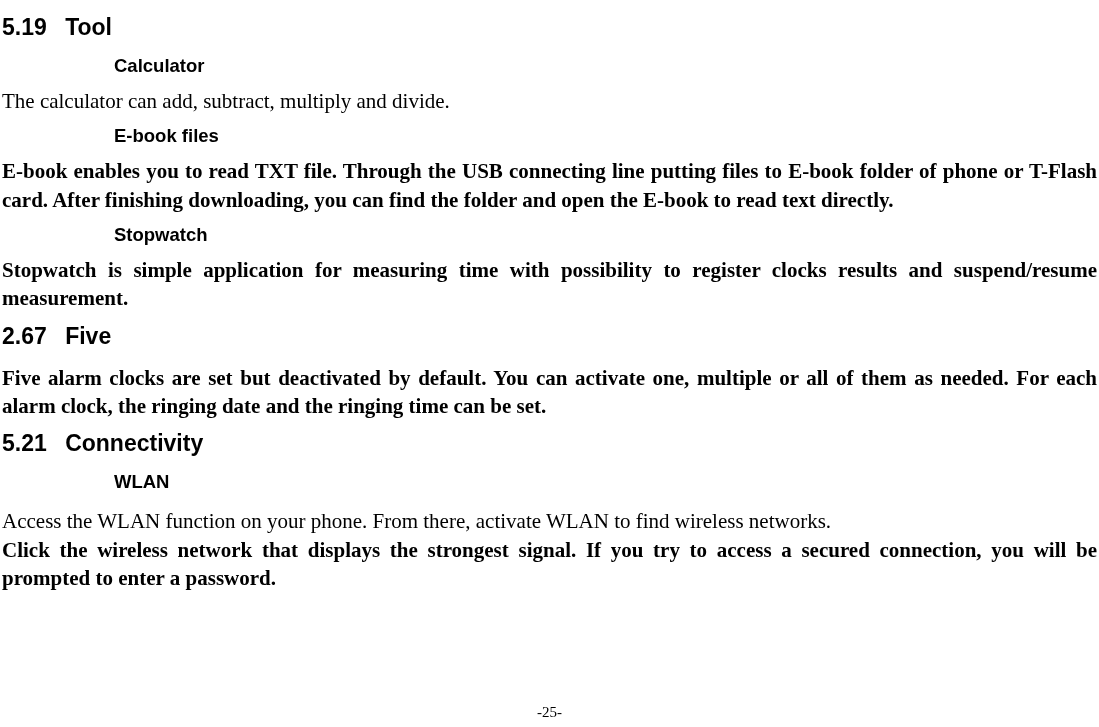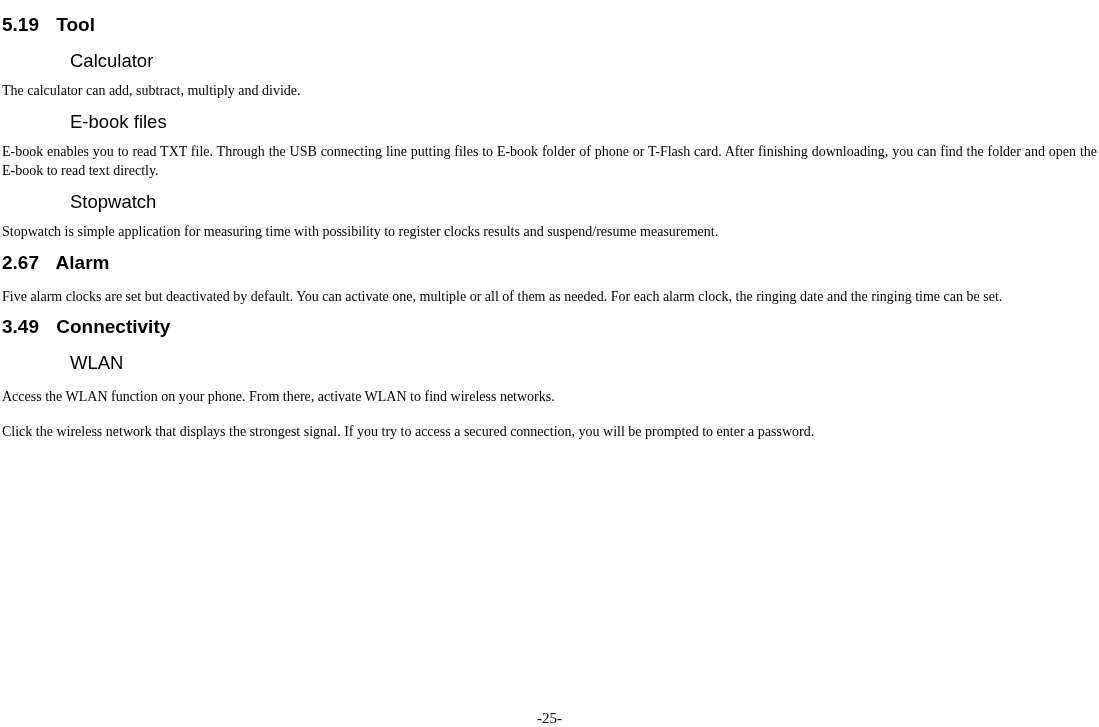--- a/index.html
+++ b/index.html
@@ -12,49 +12,50 @@
       height: 727px;
       background: #ffffff;
       font-family: "Times New Roman", Times, serif;
       color: #000000;
       padding: 8px 2px 0 2px;
       position: relative;
     }
     .section-heading {
       font-family: Arial, Helvetica, sans-serif;
       font-weight: bold;
-      font-size: 19px;
+      font-size: 23px;
       margin-bottom: 14px;
       margin-top: 6px;
     }
     .section-heading .num {
       display: inline-block;
       margin-right: 12px;
     }
     .sub-heading {
       font-family: Arial, Helvetica, sans-serif;
-      font-weight: normal;
+      font-weight: bold;
       font-size: 18.5px;
-      margin-left: 68px;
+      margin-left: 112px;
       margin-bottom: 10px;
       margin-top: 4px;
     }
     .para {
       font-family: "Times New Roman", Times, serif;
-      font-size: 14px;
+      font-size: 21px;
       line-height: 1.35;
       margin-bottom: 10px;
     }
     .justify {
       text-align: justify;
       text-justify: inter-word;
+      font-weight: bold;
     }
     .page-num {
       position: absolute;
-      bottom: 0;
+      bottom: 6px;
       left: 50%;
       transform: translateX(-50%);
       font-family: "Times New Roman", Times, serif;
       font-size: 15px;
     }
   </style>
 </head>
 <body>
 
 <div class="section-heading">
@@ -66,26 +67,26 @@
 <p class="para">The calculator can add, subtract, multiply and divide.</p>
 
 <div class="sub-heading">E-book files</div>
 <p class="para justify">E-book enables you to read TXT file. Through the USB connecting line putting files to E-book folder of phone or T-Flash card. After finishing downloading, you can find the folder and open the E-book to read text directly.</p>
 
 <div class="sub-heading">Stopwatch</div>
 <p class="para justify">Stopwatch is simple application for measuring time with possibility to register clocks results and suspend/resume measurement.</p>
 
 <div class="section-heading">
   <span class="num">2.67</span>
-  <span>Alarm</span>
+  <span>Five</span>
 </div>
 <p class="para justify">Five alarm clocks are set but deactivated by default. You can activate one, multiple or all of them as needed. For each alarm clock, the ringing date and the ringing time can be set.</p>
 
 <div class="section-heading">
-  <span class="num">3.49</span>
+  <span class="num">5.21</span>
   <span>Connectivity</span>
 </div>
 
 <div class="sub-heading" style="margin-bottom:14px;margin-top:10px;">WLAN</div>
-<p class="para" style="margin-bottom:16px;">Access the WLAN function on your phone. From there, activate WLAN to find wireless networks.</p>
+<p class="para" style="margin-bottom:0;">Access the WLAN function on your phone. From there, activate WLAN to find wireless networks.</p>
 <p class="para justify">Click the wireless network that displays the strongest signal. If you try to access a secured connection, you will be prompted to enter a password.</p>
 
 <div class="page-num">-25-</div>
 
 </body></html>

